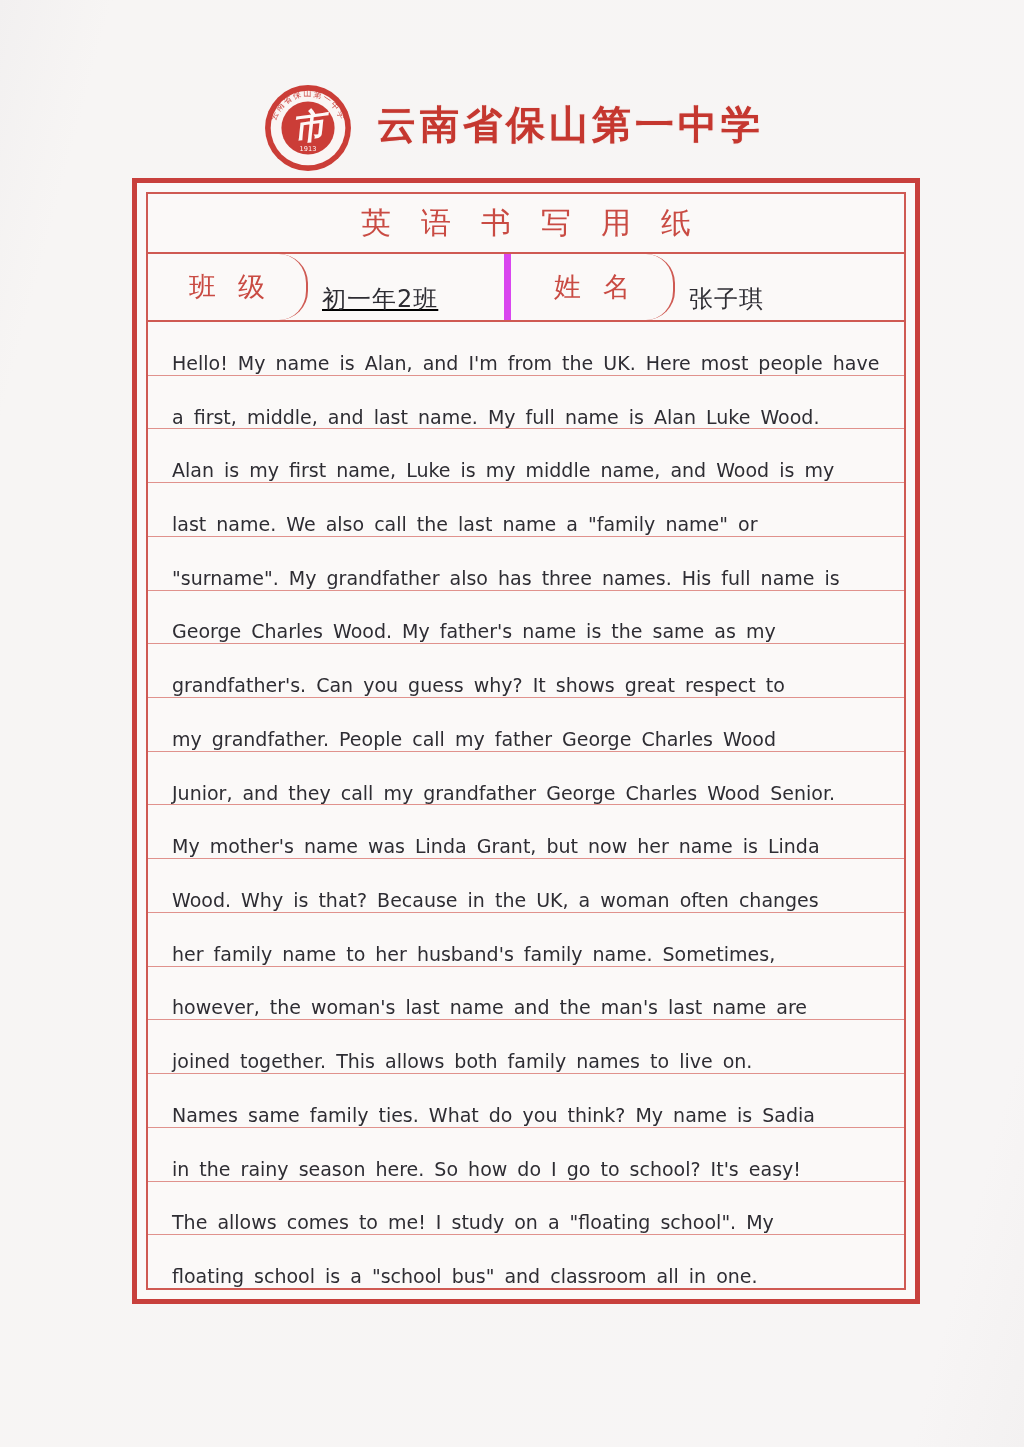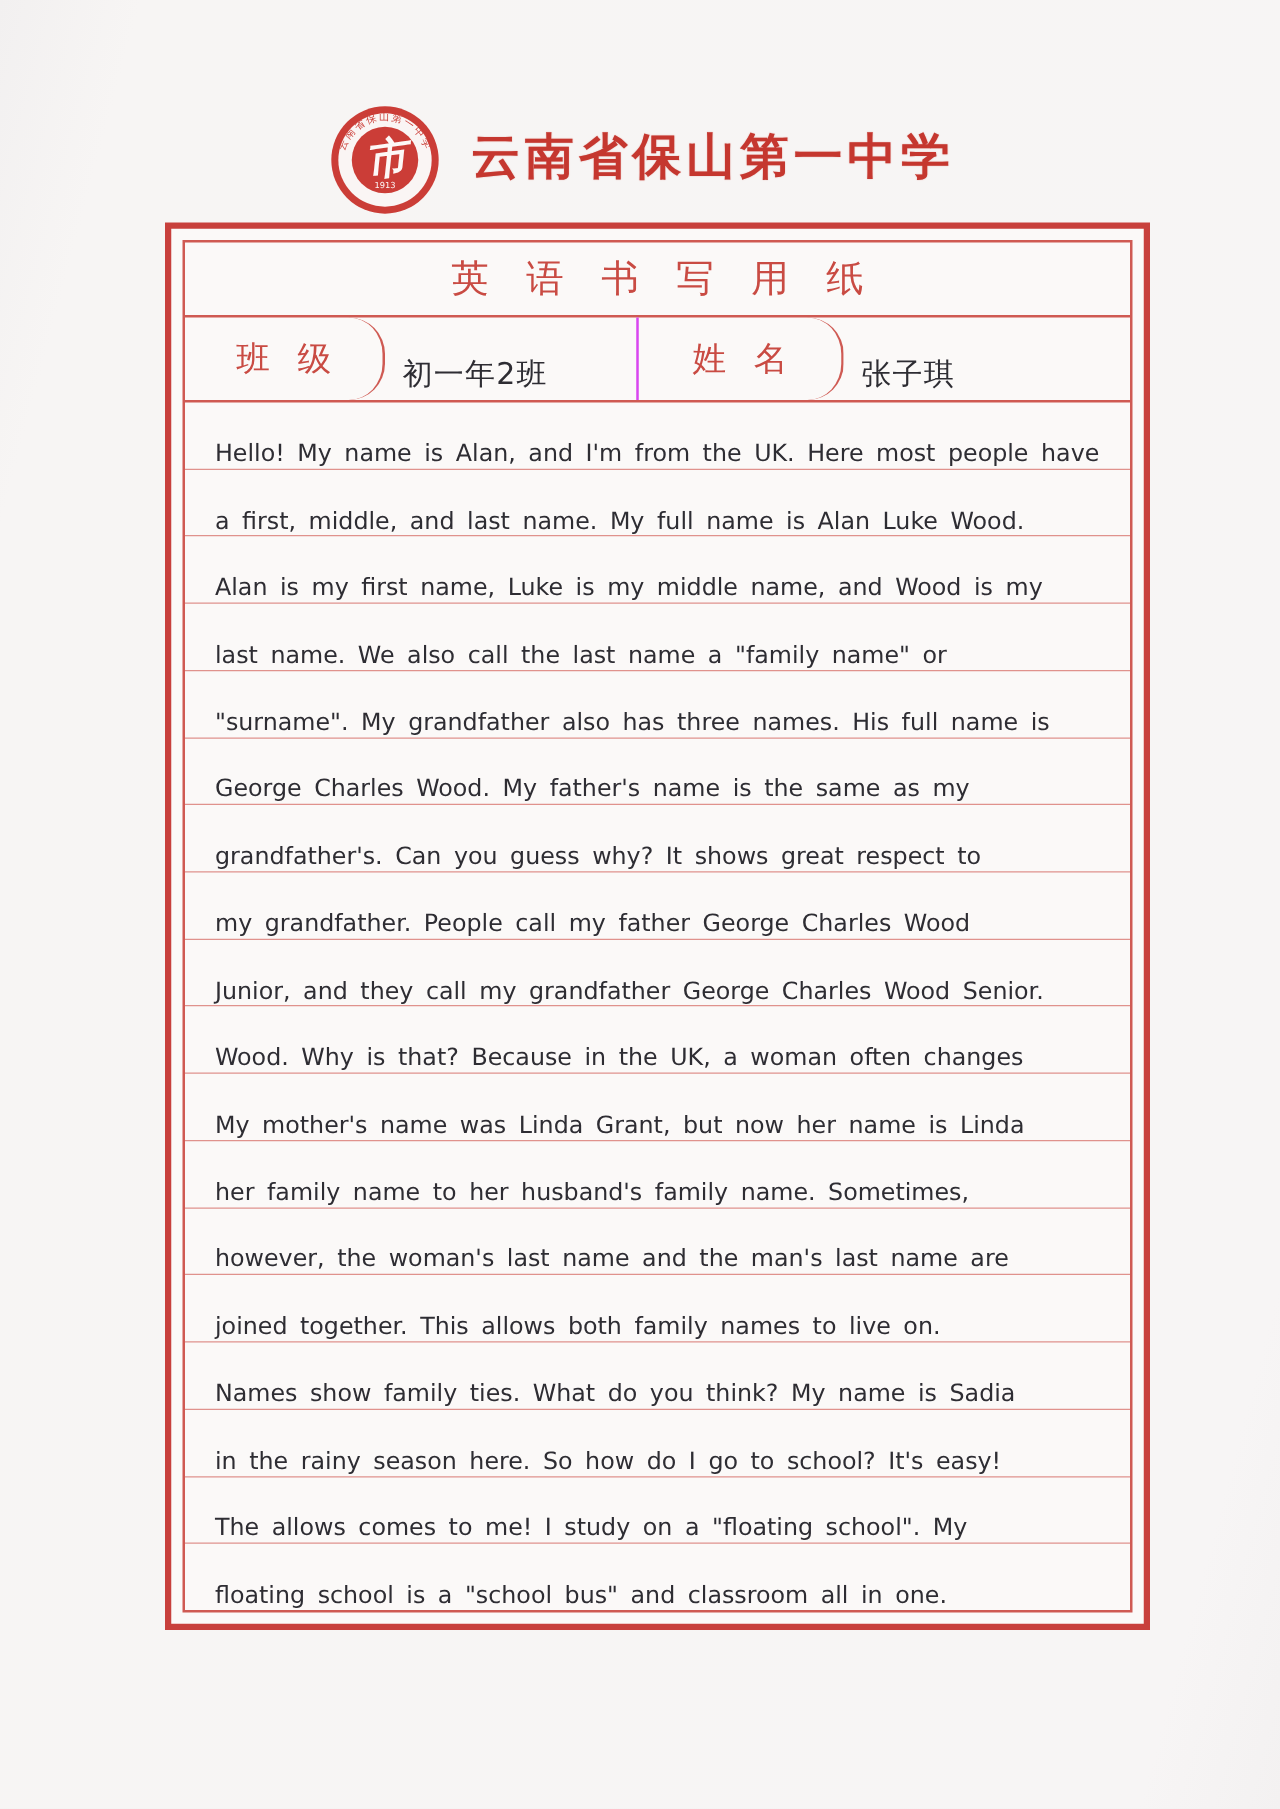--- a/index.html
+++ b/index.html
@@ -53,21 +53,21 @@
     color:#c94b43;font-size:27px;letter-spacing:22px;padding-left:22px;
     white-space:nowrap;
     border-radius:29px;
   }
   .cell-label.class{width:160px;}
   .cell-label.name{width:164px;}
   .cell-value{
     display:flex;align-items:flex-end;
     padding:0 8px 5px 14px;
   }
-  .cell-value.class{width:203px;border-right:2px solid #d946ef;}
+  .cell-value.class{width:203px;border-right:7px solid #d946ef;text-decoration:underline;}
   .cell-value.name{flex:1;}
   .hand{
     font-family:"DejaVu Sans","Liberation Sans",sans-serif;
     color:#2e2d33;white-space:nowrap;
   }
   .field-hand{font-size:24px;letter-spacing:1px;}
   
   .writing{flex:1;display:flex;flex-direction:column;}
   .wline{
     flex:1;border-bottom:1px solid #e0928d;
@@ -141,36 +141,36 @@
         <div class="wline">
             <span class="hand">grandfather's. Can you guess why? It shows great respect to</span>
           </div>
         <div class="wline">
             <span class="hand">my grandfather. People call my father George Charles Wood</span>
           </div>
         <div class="wline">
             <span class="hand">Junior, and they call my grandfather George Charles Wood Senior.</span>
           </div>
         <div class="wline">
-            <span class="hand">Wood. Why is that? Because in the UK, a woman often changes</span>
+            <span class="hand">My mother's name was Linda Grant, but now her name is Linda</span>
           </div>
         <div class="wline">
-            <span class="hand">My mother's name was Linda Grant, but now her name is Linda</span>
+            <span class="hand">Wood. Why is that? Because in the UK, a woman often changes</span>
           </div>
         <div class="wline">
             <span class="hand">her family name to her husband's family name. Sometimes,</span>
           </div>
         <div class="wline">
             <span class="hand">however, the woman's last name and the man's last name are</span>
           </div>
         <div class="wline">
             <span class="hand">joined together. This allows both family names to live on.</span>
           </div>
         <div class="wline">
-            <span class="hand">Names show family ties. What do you think? My name is Sadia</span>
+            <span class="hand">Names same family ties. What do you think? My name is Sadia</span>
           </div>
         <div class="wline">
             <span class="hand">in the rainy season here. So how do I go to school? It's easy!</span>
           </div>
         <div class="wline">
             <span class="hand">The allows comes to me! I study on a "floating school". My</span>
           </div>
         <div class="wline">
             <span class="hand">floating school is a "school bus" and classroom all in one.</span>
           </div>

